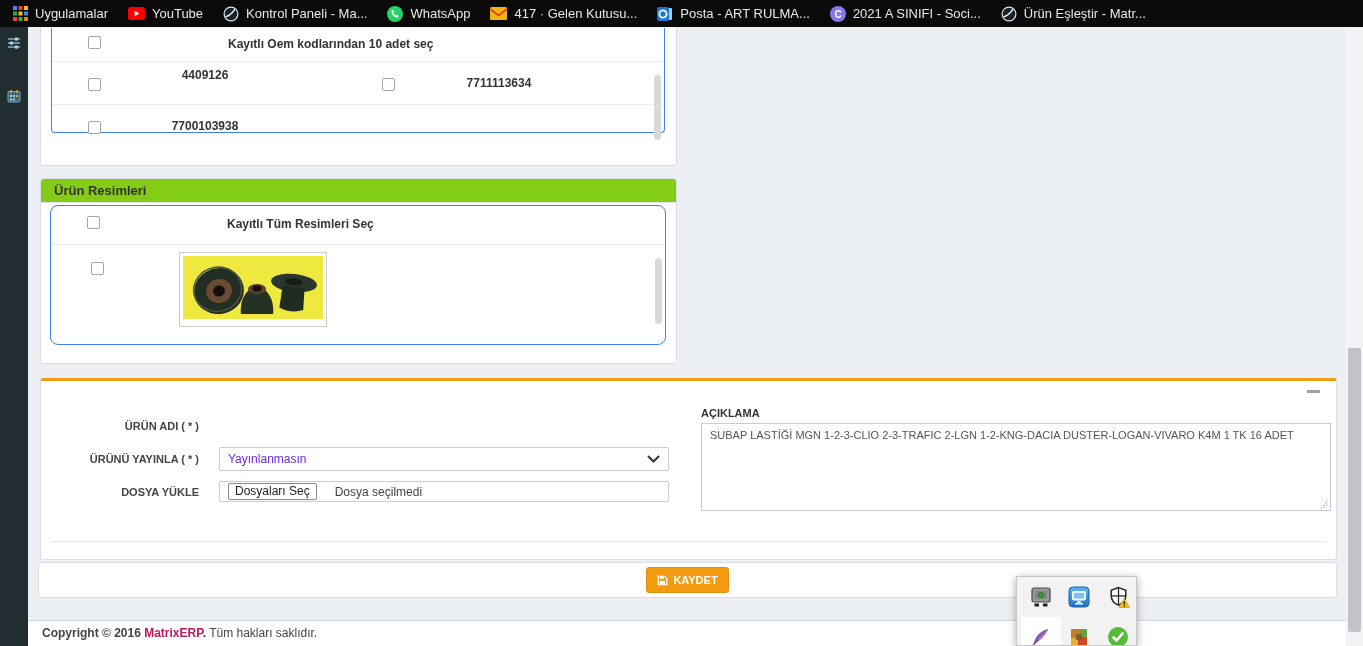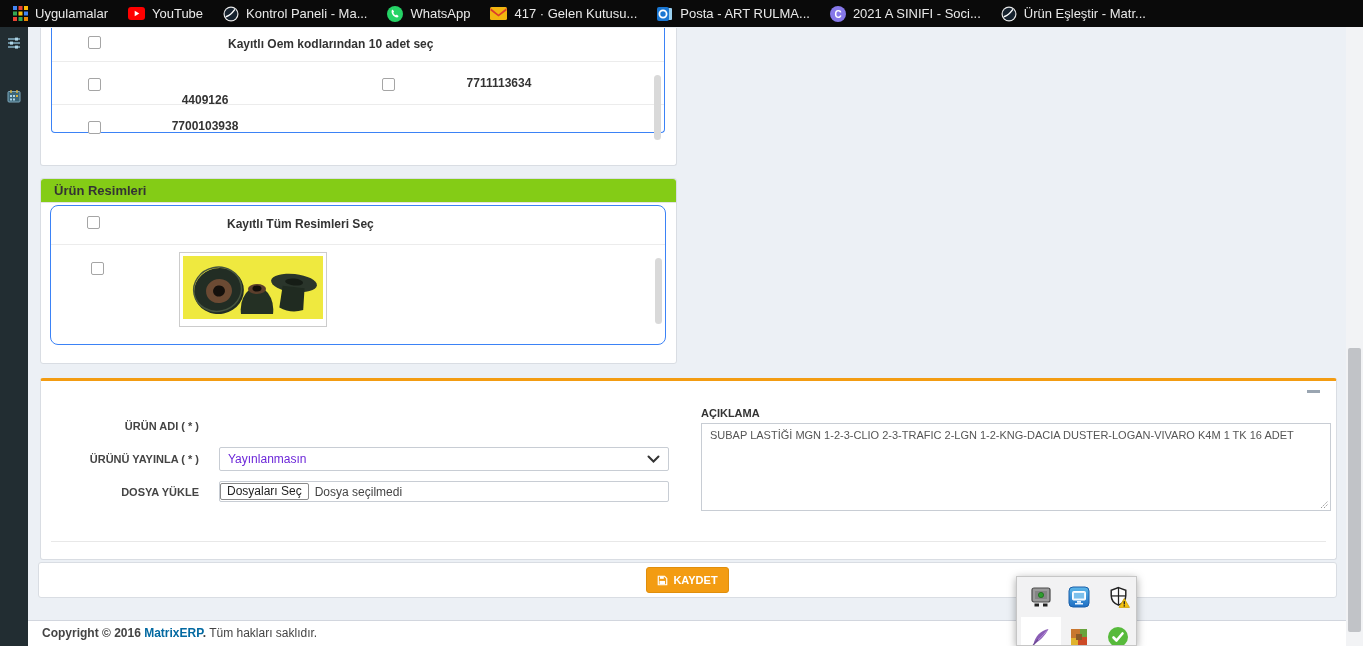--- a/index.html
+++ b/index.html
@@ -33,39 +33,39 @@
   
   .form-panel{border-top:3px solid #f39c12;}
   .collapse-dash{position:absolute;right:16px;top:9px;width:13px;height:3px;background:#9aa5b1;cursor:pointer;}
   .flabel{position:absolute;left:20px;width:138px;text-align:right;font-size:11px;font-weight:bold;color:#444;}
   .fctl{position:absolute;left:178px;width:450px;box-sizing:border-box;}
   .txt-input{height:22px;border:1px solid #c8cdd4;border-radius:2px;font-size:12px;color:#555;padding:0 8px;
     font-family:"Liberation Sans",sans-serif;outline:none;}
   .txt-input::placeholder{color:#a9a9a9;}
   .selectbox{height:24px;border:1px solid #c8cdd4;border-radius:2px;background:#fff;display:flex;align-items:center;
     font-size:12px;color:#6d28d9;padding:0 8px;cursor:pointer;justify-content:space-between;}
-  .filebox{height:21px;border:1px solid #c8cdd4;border-radius:2px;background:#fff;display:flex;align-items:center;gap:6px;padding:0 0;}
+  .filebox{height:21px;border:1px solid #c8cdd4;border-radius:2px;background:#fff;display:flex;align-items:center;gap:18px;padding:0 8px;}
   .filebtn{border:1px solid #8a8a8a;border-radius:2px;background:#fff;font-size:12px;color:#222;padding:0px 6px;height:15px;line-height:15px;cursor:pointer;}
   .filestatus{font-size:12px;color:#444;text-align:right;}
   .desc-lbl{position:absolute;font-size:11px;font-weight:bold;color:#333;}
   .desc-area{position:absolute;border:1px solid #c8cdd4;background:#fff;box-sizing:border-box;}
   .desc-area textarea{width:100%;height:100%;border:none;resize:none;outline:none;box-sizing:border-box;
     font-family:"Liberation Sans",sans-serif;font-size:11px;color:#555;padding:5px 8px;background:transparent;}
   .resize-grip{position:absolute;right:1px;bottom:1px;}
 
   
   .save-row{position:absolute;left:38px;top:562px;width:1299px;height:36px;background:#fff;border:1px solid #d9dde3;
     border-radius:3px;box-sizing:border-box;display:flex;align-items:center;justify-content:center;}
   .save-btn{display:flex;align-items:center;gap:5px;background:#f39c12;border:1px solid #e08e0b;color:#fff;
     font-weight:bold;font-size:11px;font-family:"Liberation Sans",sans-serif;padding:6px 10px;border-radius:3px;cursor:pointer;}
 
   
   .footer{position:absolute;left:28px;top:620px;width:1335px;height:26px;background:#fff;border-top:1px solid #d2d6de;
     font-size:12px;color:#444;line-height:25px;padding-left:14px;box-sizing:border-box;}
-  .footer .brand{color:#0369a1;font-weight:bold;text-decoration:none;cursor:pointer;}
+  .footer .brand{color:#be185d;font-weight:bold;text-decoration:none;cursor:pointer;}
   .footer b{font-weight:bold;}
 
   
   .pg-sb-track{position:absolute;left:1346px;top:27px;width:17px;height:619px;background:#f2f3f5;}
   .pg-sb-thumb{position:absolute;left:1348px;top:348px;width:13px;height:284px;background:#c1c3c7;border-radius:2px;cursor:pointer;}
 
   
   .tray{position:absolute;left:1016px;top:576px;width:121px;height:70px;background:#f2f2f3;border:1px solid #c6c6c6;
     box-shadow:0 2px 8px rgba(0,0,0,.35);box-sizing:border-box;overflow:hidden;}
   .tray-cell{position:absolute;width:40px;height:40px;display:flex;align-items:center;justify-content:center;cursor:pointer;}
@@ -166,21 +166,21 @@
     </svg>
   </div>
 
   <div class="panel" style="left:40px;top:28px;width:637px;height:138px;border-top:none;border-radius:0 0 3px 3px;">
     <div class="listbox" style="left:10px;top:0;width:614px;height:105px;border-top:none;border-radius:0 0 4px 4px;">
       <span class="cb" style="left:36px;top:8px;"></span>
       <span class="boldlbl" style="left:176px;top:9px;">Kayıtlı Oem kodlarından 10 adet seç</span>
       <div class="divider" style="top:33px;"></div>
 
       <span class="cb" style="left:36px;top:50px;"></span>
-      <span class="codelbl" style="left:93px;top:65px;width:120px;">4409126</span>
+      <span class="codelbl" style="left:93px;top:40px;width:120px;">4409126</span>
       <span class="cb" style="left:330px;top:50px;"></span>
       <span class="codelbl" style="left:377px;top:48px;width:140px;">7711113634</span>
       <div class="divider" style="top:76px;"></div>
 
       <span class="cb" style="left:36px;top:93px;"></span>
       <span class="codelbl" style="left:93px;top:91px;width:120px;">7700103938</span>
 
       <div class="vthumb" style="right:3px;top:47px;height:65px;"></div>
     </div>
   </div>

